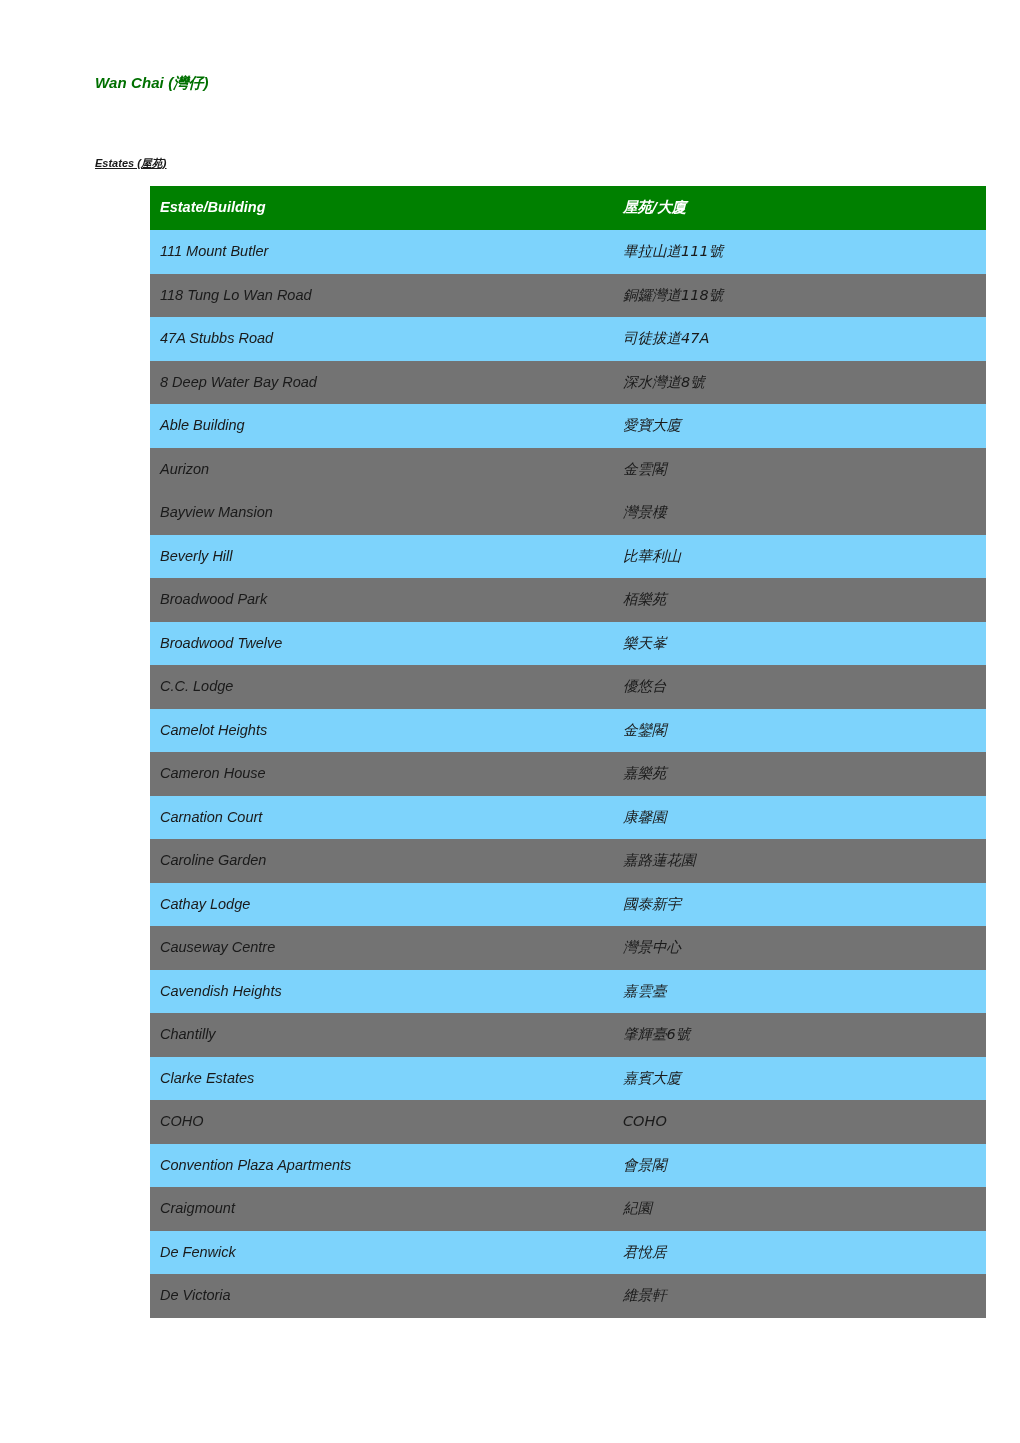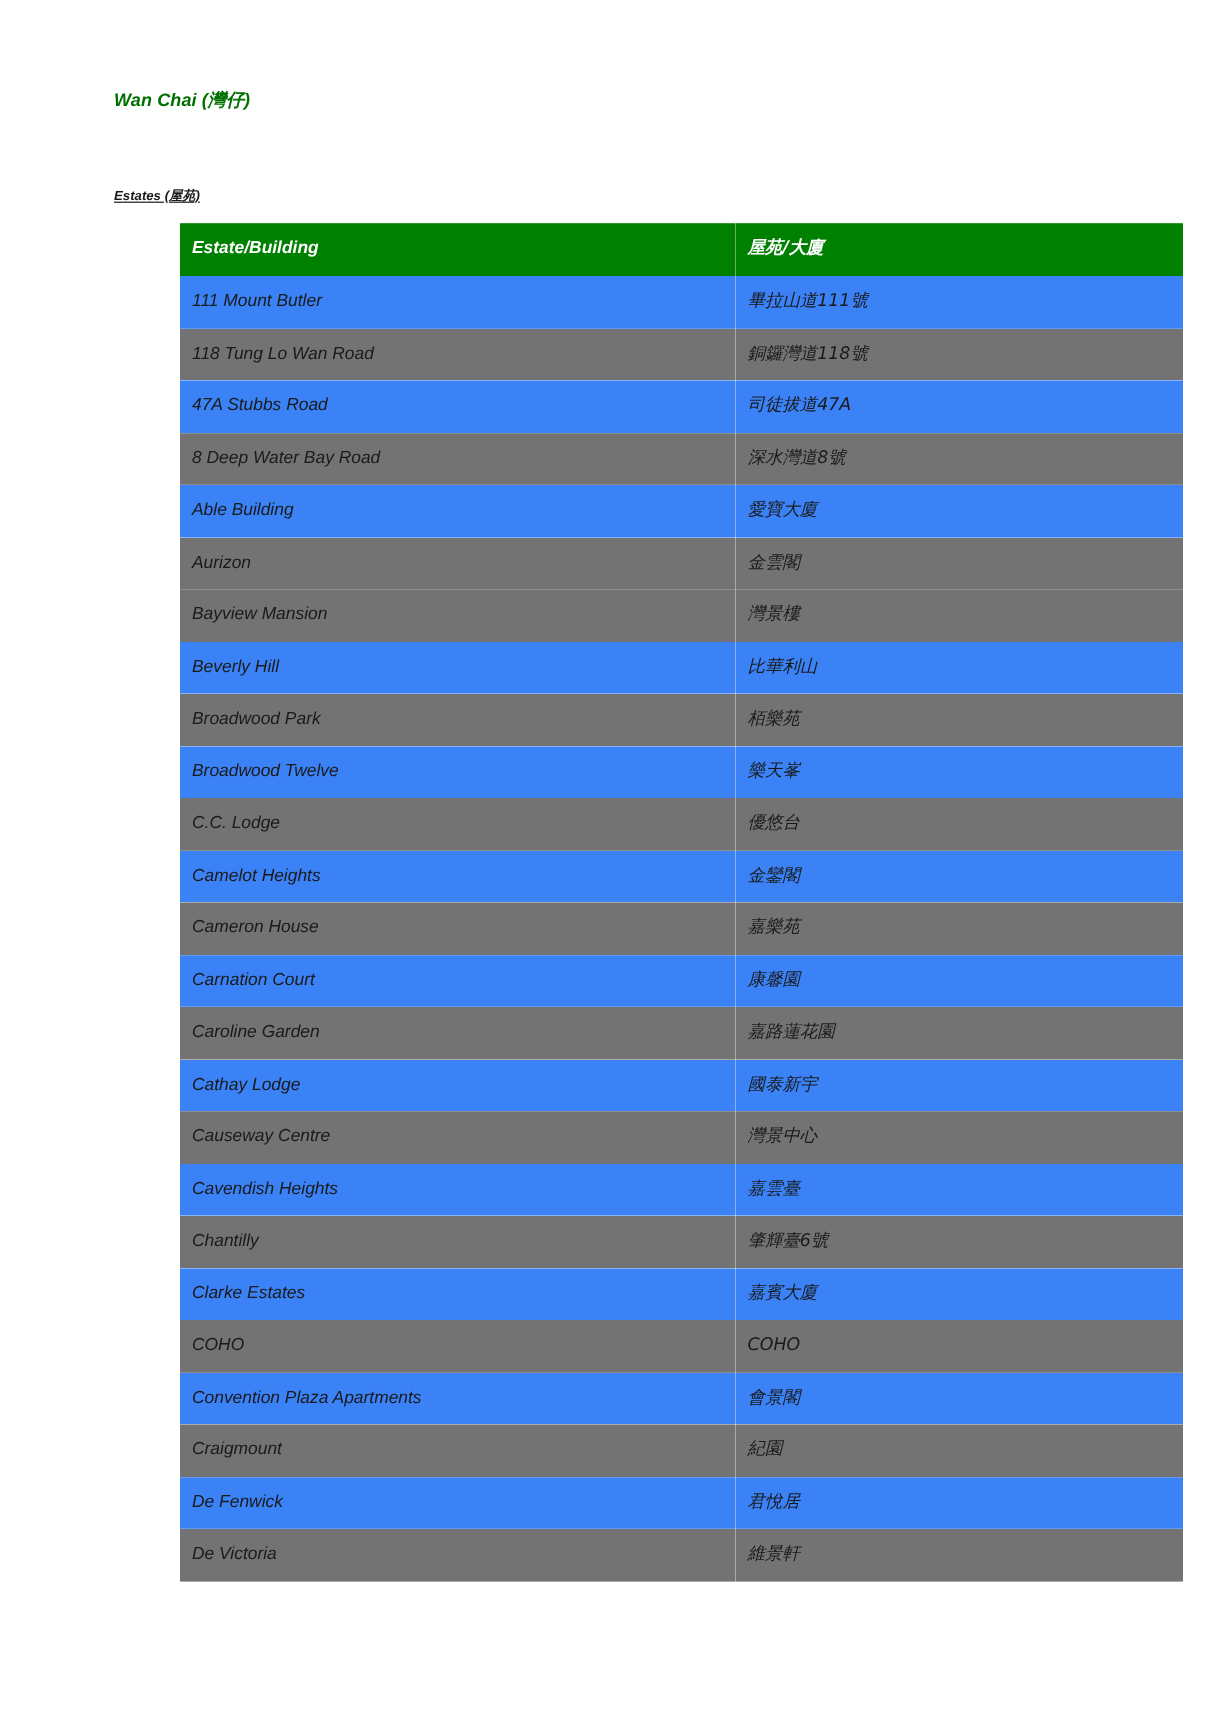--- a/index.html
+++ b/index.html
@@ -64,21 +64,21 @@
     line-height: 1.2;
     overflow: hidden;
     white-space: nowrap;
   }
   .estates-table thead th {
     background: #008000;
     color: #ffffff;
     font-weight: bold;
     height: 44px;
   }
-  .estates-table tbody tr.row-light td { background: #3b82f6; }
+  .estates-table tbody tr.row-light td { background: #7dd3fc; }
   .estates-table tbody tr.row-dark  td { background: #737373; }
   .zh { font-family: "DejaVu Sans", "Liberation Sans", sans-serif; }
 </style>
 </head>
 <body>
 
 <div class="page">
 
   <div class="district-title">Wan Chai (灣仔)</div>
 

